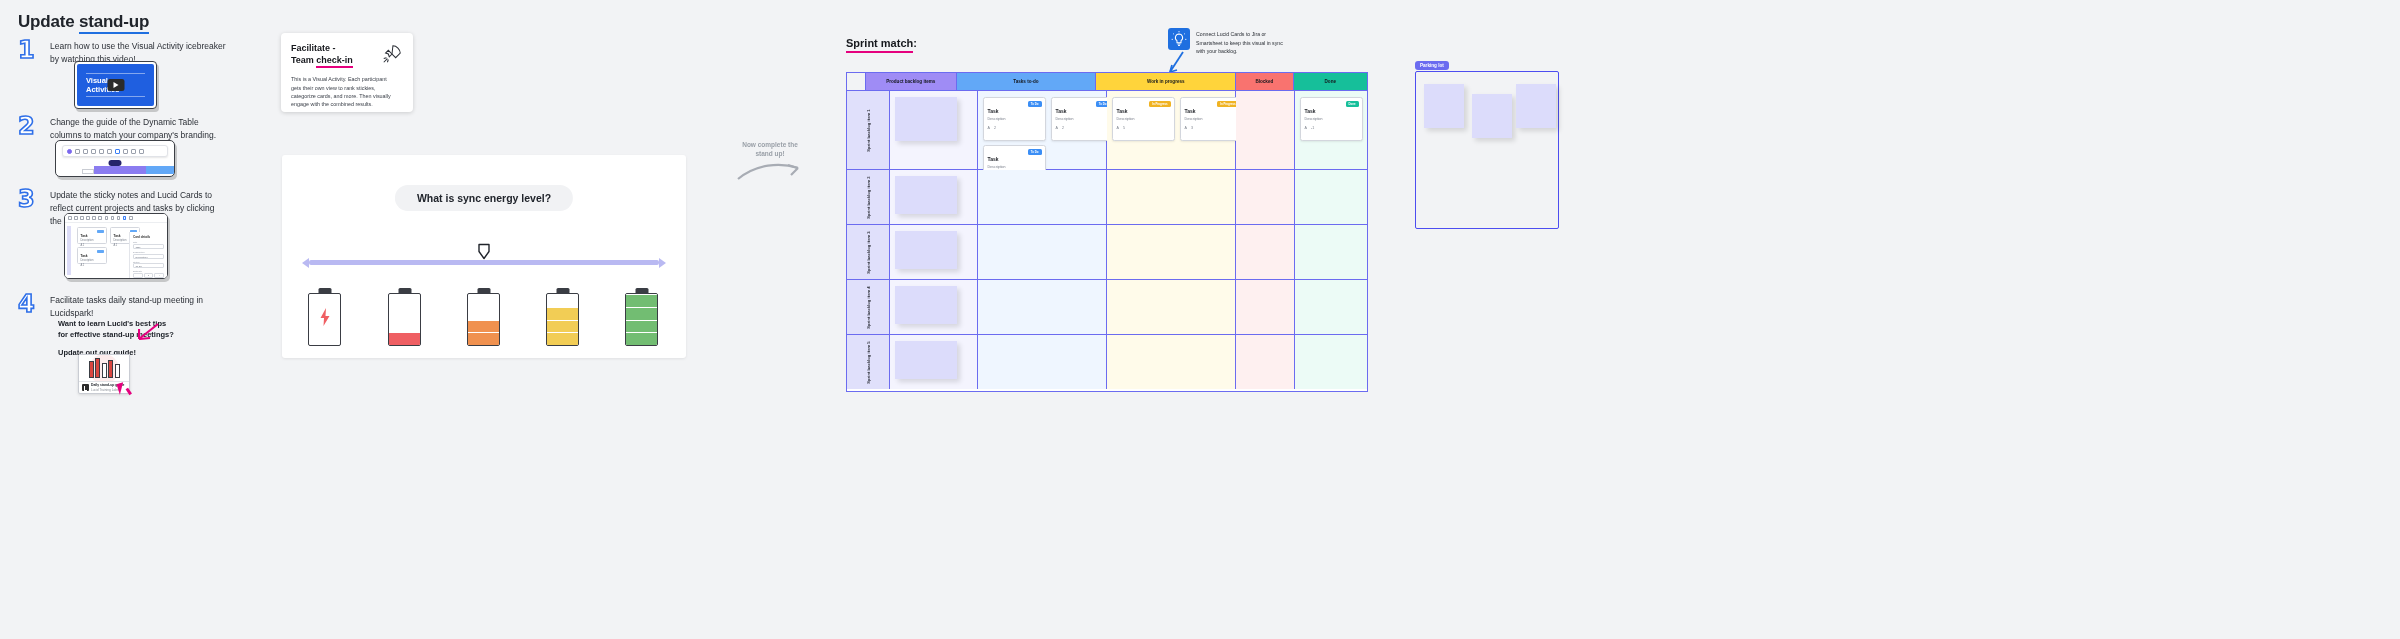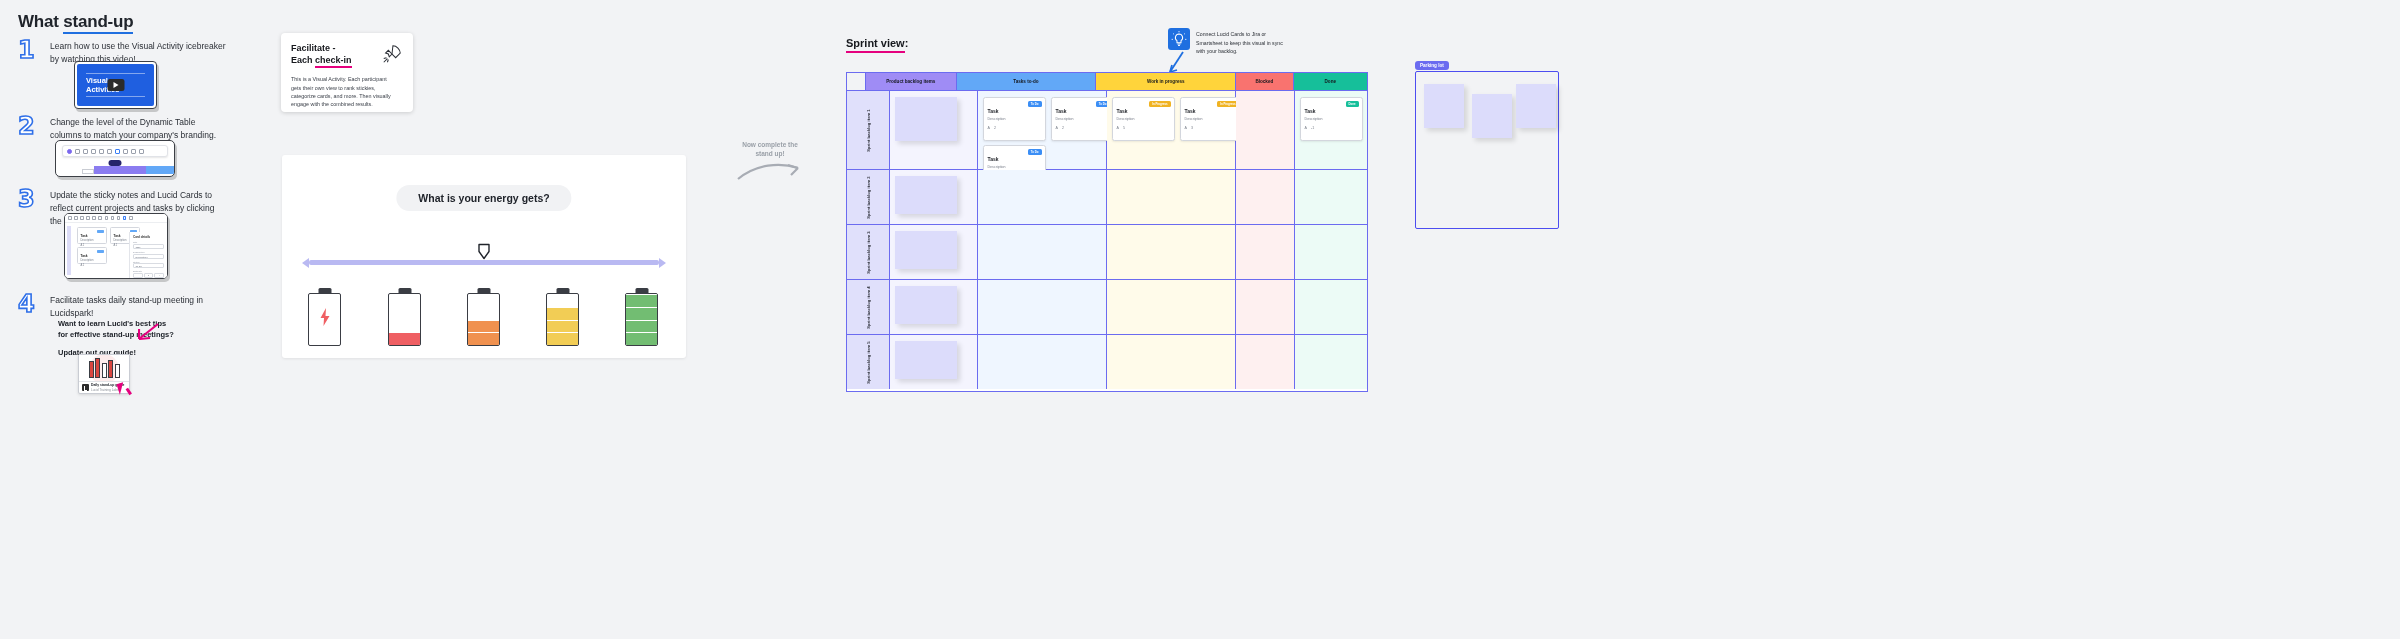--- a/index.html
+++ b/index.html
@@ -337,40 +337,40 @@
     position:absolute; width:40px; height:44px; background:#dcdcfb;
     box-shadow:3px 3px 5px rgba(0,0,0,.13);
   }
 </style>
 </head>
 <body>
 
 <div class="canvas">
 
   <div class="page-title">
-    <span>What </span><span class="ul">stand-up</span>
+    <span>Update </span><span class="ul">stand-up</span>
   </div>
 
   <div class="step" style="left:18px; top:38px; width:210px;">
     <div class="step-num">1</div>
     <div class="step-text">Learn how to use the Visual Activity icebreaker by watching this video!</div>
   </div>
   <div class="thumb video-thumb">
     <div class="video-inner">
       <div class="video-label">
         <span>Visual</span><br>
         <span>Activities</span>
       </div>
     </div>
     <div class="play-btn"></div>
   </div>
 
   <div class="step" style="left:18px; top:114px; width:210px;">
     <div class="step-num">2</div>
-    <div class="step-text">Change the level of the Dynamic Table columns to match your company's branding.</div>
+    <div class="step-text">Change the guide of the Dynamic Table columns to match your company's branding.</div>
   </div>
   <div class="thumb toolbar-thumb">
     <div class="tb-bar">
       <div class="tb-ic dot"></div>
       <div class="tb-ic"></div>
       <div class="tb-ic"></div>
       <div class="tb-ic"></div>
       <div class="tb-ic"></div>
       <div class="tb-ic"></div>
       <div class="tb-ic sel"></div>
@@ -475,32 +475,32 @@
         <b>Daily stand-up guide</b>
         <span>Lucid Training Labs</span>
       </div>
     </div>
   </div>
   <div class="cursor-pink"></div>
 
   <div class="ice-card">
     <div class="ice-title">
       <span>Facilitate -</span><br>
-      <span>Each </span><span class="u">check-in</span>
+      <span>Team </span><span class="u">check-in</span>
     </div>
     <div class="ice-body">This is a Visual Activity. Each participant gets their own view to rank stickies, categorize cards, and more. Then visually engage with the combined results.</div>
     <svg class="rocket" width="22" height="22" viewBox="0 0 24 24">
       <path d="M13 3c4 0 8 4 8 8l-5 5-4-4 1-9z" fill="none" stroke="#2b2f36" stroke-width="1.1"></path>
       <path d="M12 12l-4-4-3 3 3 1 1 3 3-3z" fill="none" stroke="#2b2f36" stroke-width="1.1"></path>
       <path d="M3 21l4-4M3 17l3-1M7 21l1-3" stroke="#2b2f36" stroke-width="1.1" fill="none"></path>
     </svg>
   </div>
 
   <div class="energy-panel">
-    <div class="energy-q">What is your energy gets?</div>
+    <div class="energy-q">What is sync energy level?</div>
     <svg class="slider-pin" viewBox="0 0 13 17">
       <path d="M1.5 1.5h10v7l-5 7-5-7z" fill="#fff" stroke="#20242b" stroke-width="1.4" stroke-linejoin="round"></path>
     </svg>
     <div class="slider-track"></div>
 
     <div class="battery" style="left:26px;">
       <div class="bat-cap"></div>
       <div class="bat-body"></div>
       <svg class="bolt" width="11" height="18" viewBox="0 0 11 18">
         <path d="M6.5 0L1 10h3.5L4 18l6-10H6z" fill="#ef5f63"></path>
@@ -553,21 +553,21 @@
       </svg>
     </div>
     <div class="bulb-text">Connect Lucid Cards to Jira or Smartsheet to keep this visual in sync with your backlog.</div>
   </div>
   <svg class="bulb-arrow" width="20" height="26" viewBox="0 0 20 26">
     <path d="M17 2 L4 22" stroke="#1f6fe0" stroke-width="1.8" fill="none"></path>
     <path d="M4 22 L11 20 M4 22 L6 15" stroke="#1f6fe0" stroke-width="1.8" fill="none"></path>
   </svg>
 
   <div class="sprint-goal">
-    <span class="u">Sprint view</span><span>:</span>
+    <span class="u">Sprint match</span><span>:</span>
   </div>
 
   <div class="board">
     <div class="board-header">
       <div class="bh rowlabel-head"></div>
       <div class="bh" style="background:#9f8cf5;">Product backlog items</div>
       <div class="bh" style="flex:1.55; background:#62a8f7;">Tasks to-do</div>
       <div class="bh" style="flex:1.55; background:#ffd43b;">Work in progress</div>
       <div class="bh" style="flex:0.63; background:#f9736f;">Blocked</div>
       <div class="bh" style="flex:0.82; background:#16bf9a;">Done</div>

